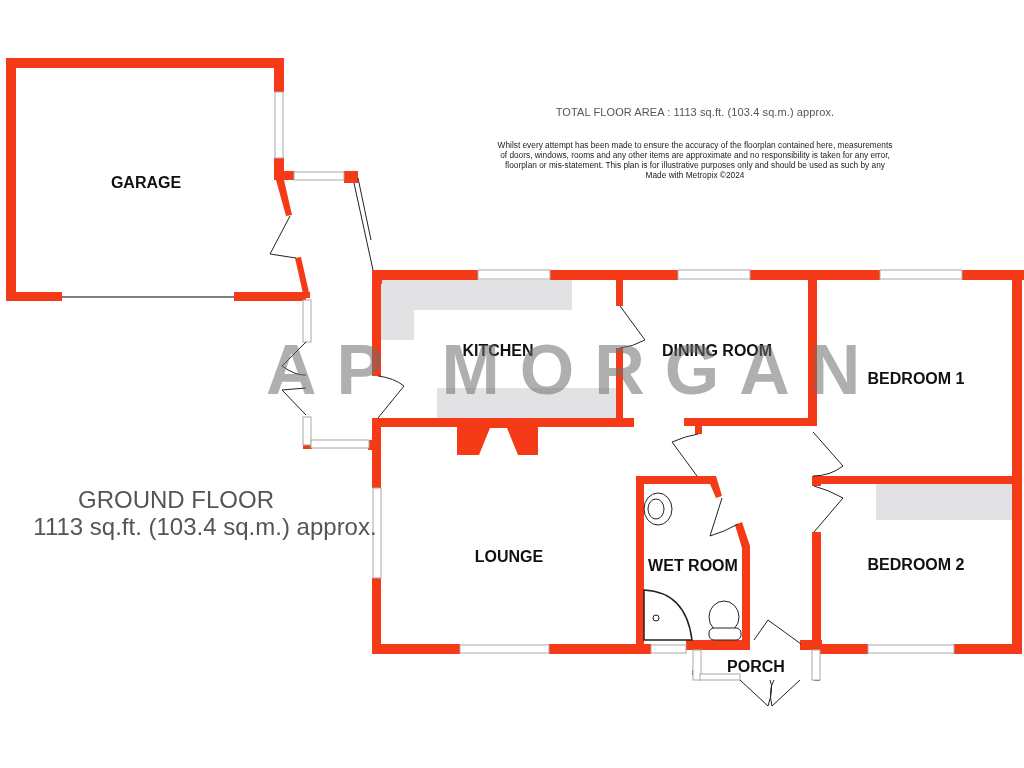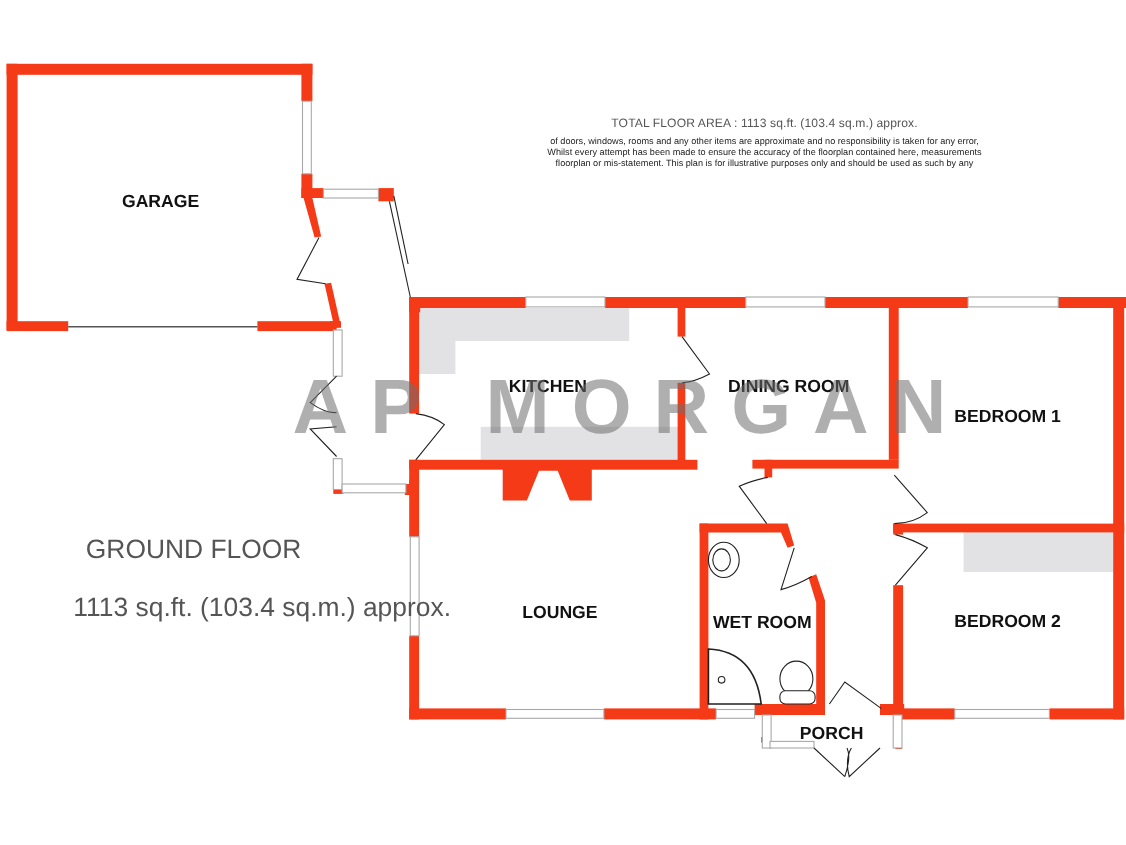--- a/index.html
+++ b/index.html
@@ -1,20 +1,20 @@
 <!DOCTYPE html>
 <html><head>
   <meta charset="utf-8">
   <style>
     html, body { margin: 0; padding: 0; background: #ffffff; }
     body { width: 1024px; height: 768px; position: relative; overflow: hidden; font-family: "Liberation Sans", sans-serif; }
     #plan { position: absolute; left: 0; top: 0; }
     .room-label { font-family: "Liberation Sans", sans-serif; font-weight: 700; font-size: 16px; fill: #111; }
     .disclaimer { position: absolute; left: 470px; top: 106px; width: 450px; text-align: center; color: #222; }
-    .disclaimer .total { font-size: 11px; color: #555; margin-bottom: 5px; letter-spacing: 0.1px; }
+    .disclaimer .total { font-size: 11px; color: #555; margin-bottom: 22px; letter-spacing: 0.1px; }
     .disclaimer .body { font-size: 8.3px; line-height: 10px; }
     .floor-caption { position: absolute; left: 0; top: 486px; width: 340px; text-align: center; color: #555; font-size: 24px; line-height: 27px; }
     .watermark { position: absolute; left: 266px; top: 330px; font-size: 70px; letter-spacing: 20px; color: rgba(110,110,110,0.55); font-weight: 700; white-space: nowrap; pointer-events: none; }
   </style>
 </head>
 <body>
 
 <svg id="plan" width="1024" height="768" viewBox="0 0 1024 768">
 
   <g fill="#e2e2e4">
@@ -134,22 +134,23 @@
     <text class="room-label" x="916" y="570" text-anchor="middle">BEDROOM 2</text>
     <text class="room-label" x="756" y="672" text-anchor="middle">PORCH</text>
   </g>
 </svg>
 
 <div class="watermark">AP MORGAN</div>
 
 <div class="disclaimer">
   <div class="total">TOTAL FLOOR AREA : 1113 sq.ft. (103.4 sq.m.) approx.</div>
   <div class="body">
+    <div>Whilst every attempt has been made to ensure the accuracy of the floorplan contained here, measurements</div>
     <div>of doors, windows, rooms and any other items are approximate and no responsibility is taken for any error,</div>
-    <div>Whilst every attempt has been made to ensure the accuracy of the floorplan contained here, measurements</div>
     <div>floorplan or mis-statement. This plan is for illustrative purposes only and should be used as such by any</div>
+    <div>Made with Metropix ©2024</div>
   </div>
 </div>
 
 <div class="floor-caption">
   <div style="padding-left:12px;">GROUND FLOOR</div>
-  <div style="width:410px;margin-left:0;text-align:right;margin-top:26px;">1113 sq.ft. (103.4 sq.m.) approx.</div>
+  <div style="width:410px;margin-left:0;text-align:center;">1113 sq.ft. (103.4 sq.m.) approx.</div>
 </div>
 
 </body></html>

